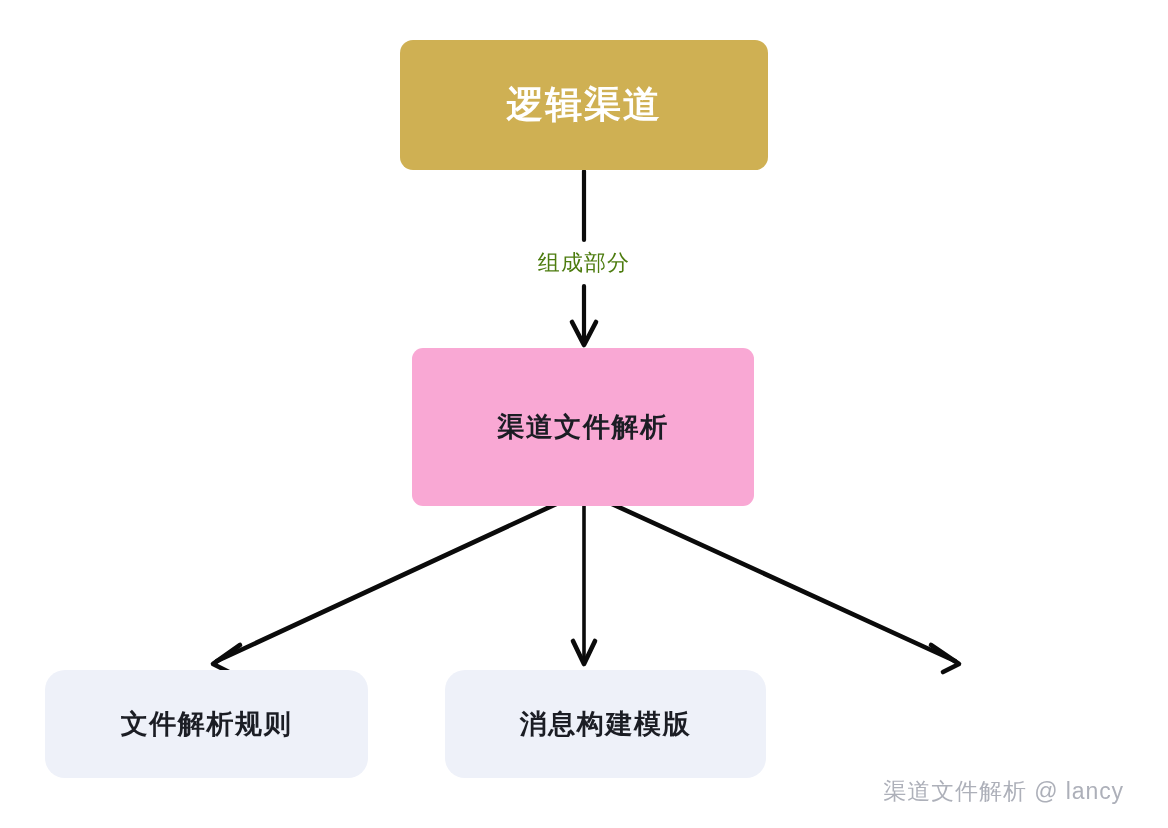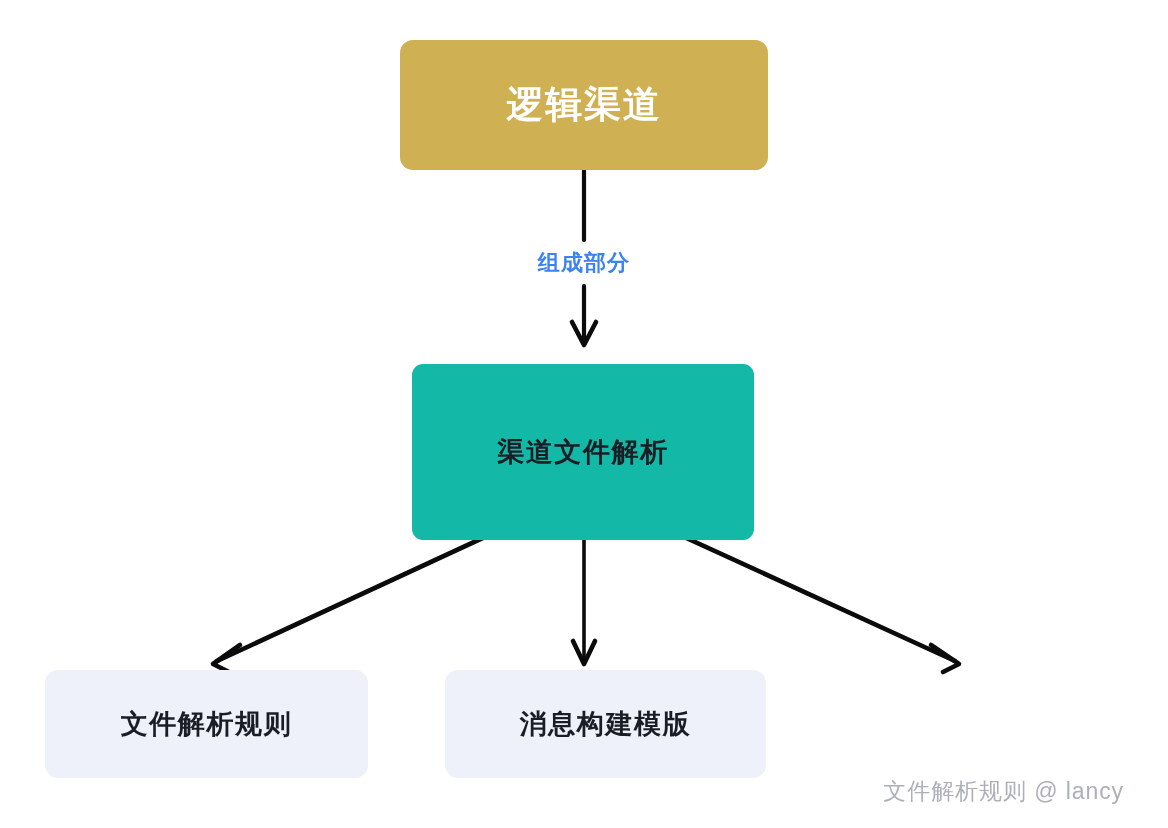--- a/index.html
+++ b/index.html
@@ -61,37 +61,37 @@
   }
   #node-root .node-label {
     color: #ffffff;
     font-size: 37px;
     letter-spacing: 0.05em;
   }
 
   
   #node-parse {
     left: 412px;
-    top: 364px;
+    top: 348px;
     width: 342px;
-    height: 176px;
-    background: #14b8a6;
+    height: 158px;
+    background: #f9a8d4;
     border-radius: 11px;
   }
   #node-parse .node-label {
     color: #1b1d24;
     font-size: 27px;
   }
 
   
   .node-leaf {
     top: 670px;
     height: 108px;
     background: #eef1f9;
-    border-radius: 13px;
+    border-radius: 20px;
   }
   .node-leaf .node-label {
     color: #1b1d24;
     font-size: 27px;
   }
   #node-leaf-0 { left: 45px;  width: 323px; }
   #node-leaf-1 { left: 424px; width: 321px; margin-left: 21px; }
   #node-leaf-2 { left: 800px; width: 322px; }
 
   
@@ -99,25 +99,24 @@
     position: absolute;
     z-index: 3;
     left: 508px;
     top: 243px;
     width: 152px;
     height: 40px;
     display: flex;
     align-items: center;
     justify-content: center;
     background: #ffffff;
-    color: #3b82f6;
+    color: #4d7c0f;
     font-size: 22px;
     letter-spacing: 0.05em;
     white-space: nowrap;
-    font-weight: bold;
   }
 
   
   #watermark {
     position: absolute;
     z-index: 4;
     right: 44px;
     bottom: 21px;
     color: #a9acb6;
     font-size: 23px;
@@ -162,15 +161,15 @@
 
   <div class="node node-leaf" id="node-leaf-0">
     <span class="node-label">文件解析规则</span>
   </div>
 
   <div class="node node-leaf" id="node-leaf-1">
     <span class="node-label">消息构建模版</span>
   </div>
 
 
-  <div id="watermark">文件解析规则 @ lancy</div>
+  <div id="watermark">渠道文件解析 @ lancy</div>
 
 </div>
 
 </body></html>

